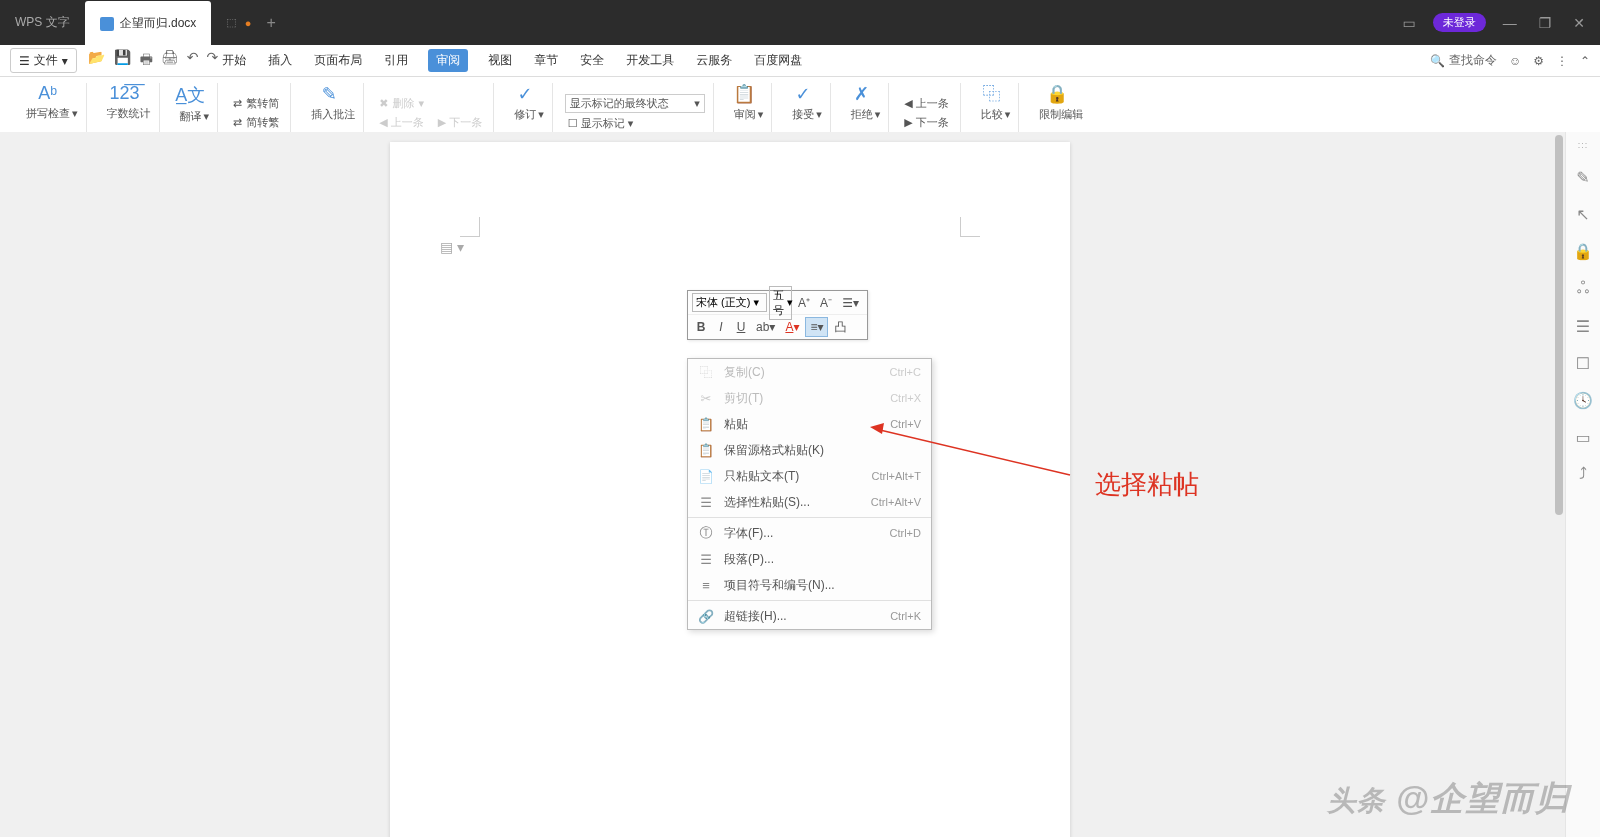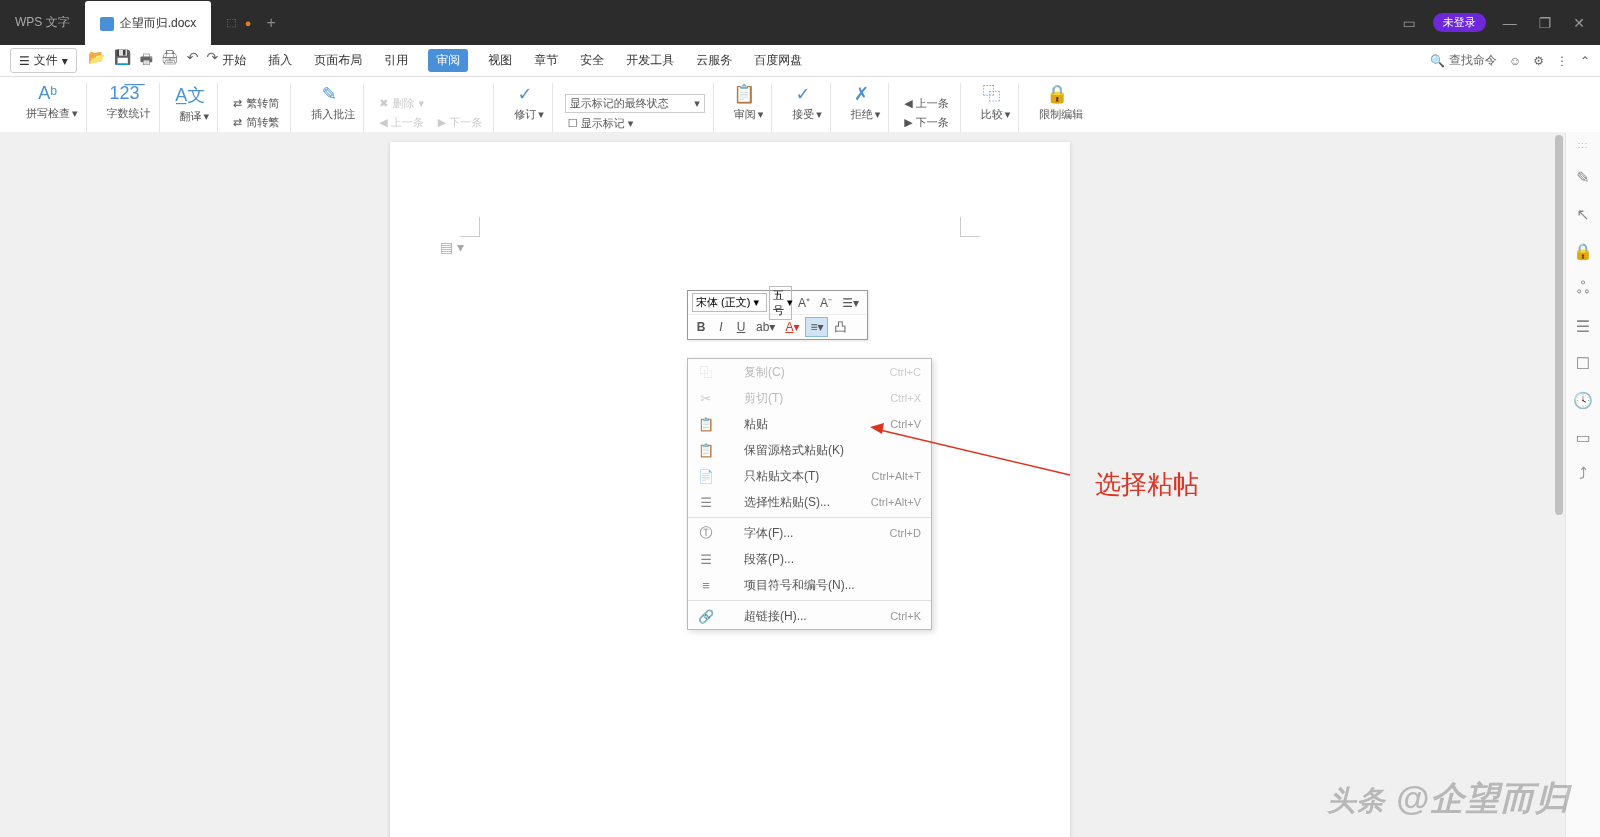--- a/index.html
+++ b/index.html
@@ -48,21 +48,21 @@
 .mt-row:first-child { border-bottom: 1px solid #eee; }
 .mt-sel { border: 1px solid #bbb; font-size: 11px; padding: 1px 3px; display: flex; align-items: center; gap: 3px; }
 .mt-btn { padding: 2px 4px; font-size: 12px; color: #555; cursor: pointer; min-width: 18px; text-align: center; }
 .mt-btn.hl { background: #d0e4f5; border: 1px solid #8bb8e0; }
 
 .ctx-menu { position: absolute; left: 687px; top: 358px; width: 245px; border: 1px solid #bbb; background: #fdfdfd; box-shadow: 2px 2px 6px rgba(0,0,0,0.15); font-size: 12px; color: #555; }
 .ctx-item { display: flex; align-items: center; height: 26px; padding: 0 10px; gap: 10px; cursor: pointer; }
 .ctx-item.disabled { color: #bbb; }
 .ctx-item .ci-icon { width: 16px; text-align: center; font-size: 13px; color: #888; }
 .ctx-item.disabled .ci-icon { color: #ccc; }
-.ctx-item .ci-label { flex: 1; margin-left: 20px; }
+.ctx-item .ci-label { flex: 1; }
 .ctx-item .ci-sc { color: #999; font-size: 11px; padding-left: 24px; }
 .ctx-item.disabled .ci-sc { color: #ccc; }
 .ctx-sep { height: 1px; background: #e0e0e0; margin: 2px 0; }
 .ctx-sub { padding-left: 36px; }
 
 .annotation { position: absolute; left: 1095px; top: 467px; color: #d32; font-size: 26px; font-weight: 400; }
 .arrow-svg { position: absolute; left: 870px; top: 420px; pointer-events: none; }
 
 .right-rail { position: absolute; right: 0; top: 132px; width: 35px; bottom: 0; background: #fafafa; border-left: 1px solid #e5e5e5; display: flex; flex-direction: column; align-items: center; padding-top: 8px; gap: 18px; color: #888; font-size: 16px; }
 .right-rail .dots { letter-spacing: 1px; font-size: 9px; color: #aaa; }

